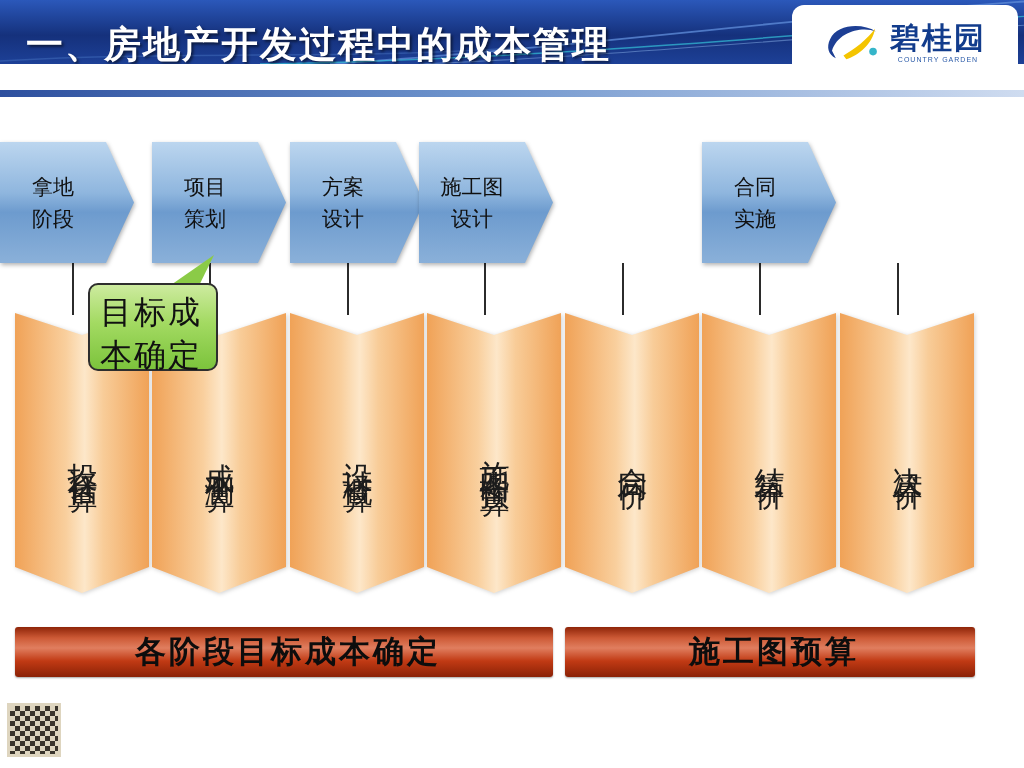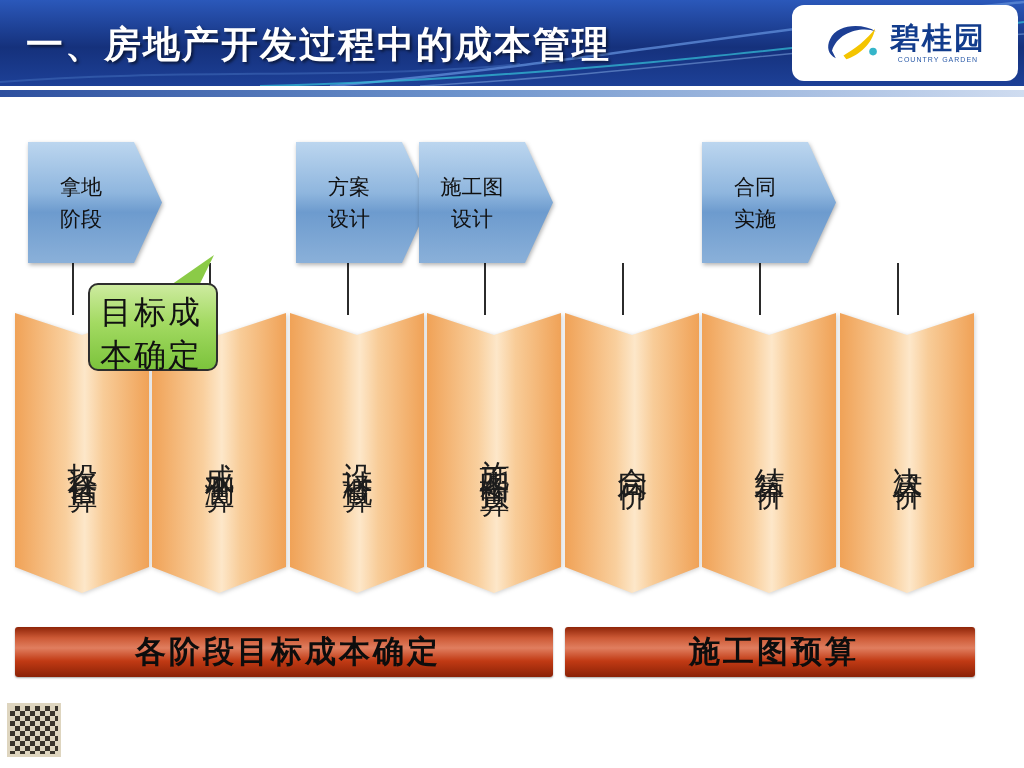--- a/index.html
+++ b/index.html
@@ -1,20 +1,20 @@
 <!DOCTYPE html>
 <html><head>
 <meta charset="utf-8">
 <style>
   * { margin:0; padding:0; box-sizing:border-box; }
   html,body { width:1024px; height:768px; background:#fff; font-family:"Liberation Sans", sans-serif; overflow:hidden; }
   .slide { position:relative; width:1024px; height:768px; background:#fff; }
 
   
-  .header { position:absolute; left:0; top:0; width:1024px; height:86px;
+  .header { position:absolute; left:0; top:0; width:1024px; height:64px;
             background:linear-gradient(180deg,#2b58ba 0%,#15317c 55%,#1d4097 100%); overflow:hidden; }
   .header-swoosh { position:absolute; inset:0; width:100%; height:100%; }
   .slide-title { position:absolute; left:26px; top:20px; font-size:37px; font-weight:bold; color:#ffffff;
                  letter-spacing:2px; text-shadow:2px 2px 3px rgba(0,0,0,.55); white-space:nowrap; z-index:2; }
   .logo-box { position:absolute; right:6px; top:5px; width:226px; height:76px; background:#ffffff;
               border-radius:12px; display:flex; align-items:center; justify-content:center; gap:8px; z-index:2; }
   .logo-cn { font-size:30px; font-weight:bold; color:#123c8c; letter-spacing:2px; line-height:1; }
   .logo-en { font-size:7px; color:#2a5aa8; letter-spacing:1px; text-align:center; margin-top:3px; }
   .header-line { position:absolute; left:0; top:90px; width:1024px; height:7px;
                  background:linear-gradient(90deg,#2d4f9e 0%,#6d93cc 45%,#cfdcf0 100%); }
@@ -84,27 +84,33 @@
         <circle cx="51" cy="31" r="4" fill="#35b5c9"></circle>
       </svg>
       <div>
         <div class="logo-cn">碧桂园</div>
         <div class="logo-en">COUNTRY GARDEN</div>
       </div>
     </div>
   </div>
   <div class="header-line"></div>
 
-  <div class="stage-arrow" style="left:28px">
+  <div class="stage-arrow" style="left:0">
     <div class="shape">
       <span class="stage-label">拿地
 阶段</span>
     </div>
   </div>
-  <div class="stage-arrow" style="left:296px">
+  <div class="stage-arrow" style="left:152px">
+    <div class="shape">
+      <span class="stage-label">项目
+策划</span>
+    </div>
+  </div>
+  <div class="stage-arrow" style="left:290px">
     <div class="shape">
       <span class="stage-label">方案
 设计</span>
     </div>
   </div>
   <div class="stage-arrow" style="left:419px">
     <div class="shape">
       <span class="stage-label">施工图
 设计</span>
     </div>

